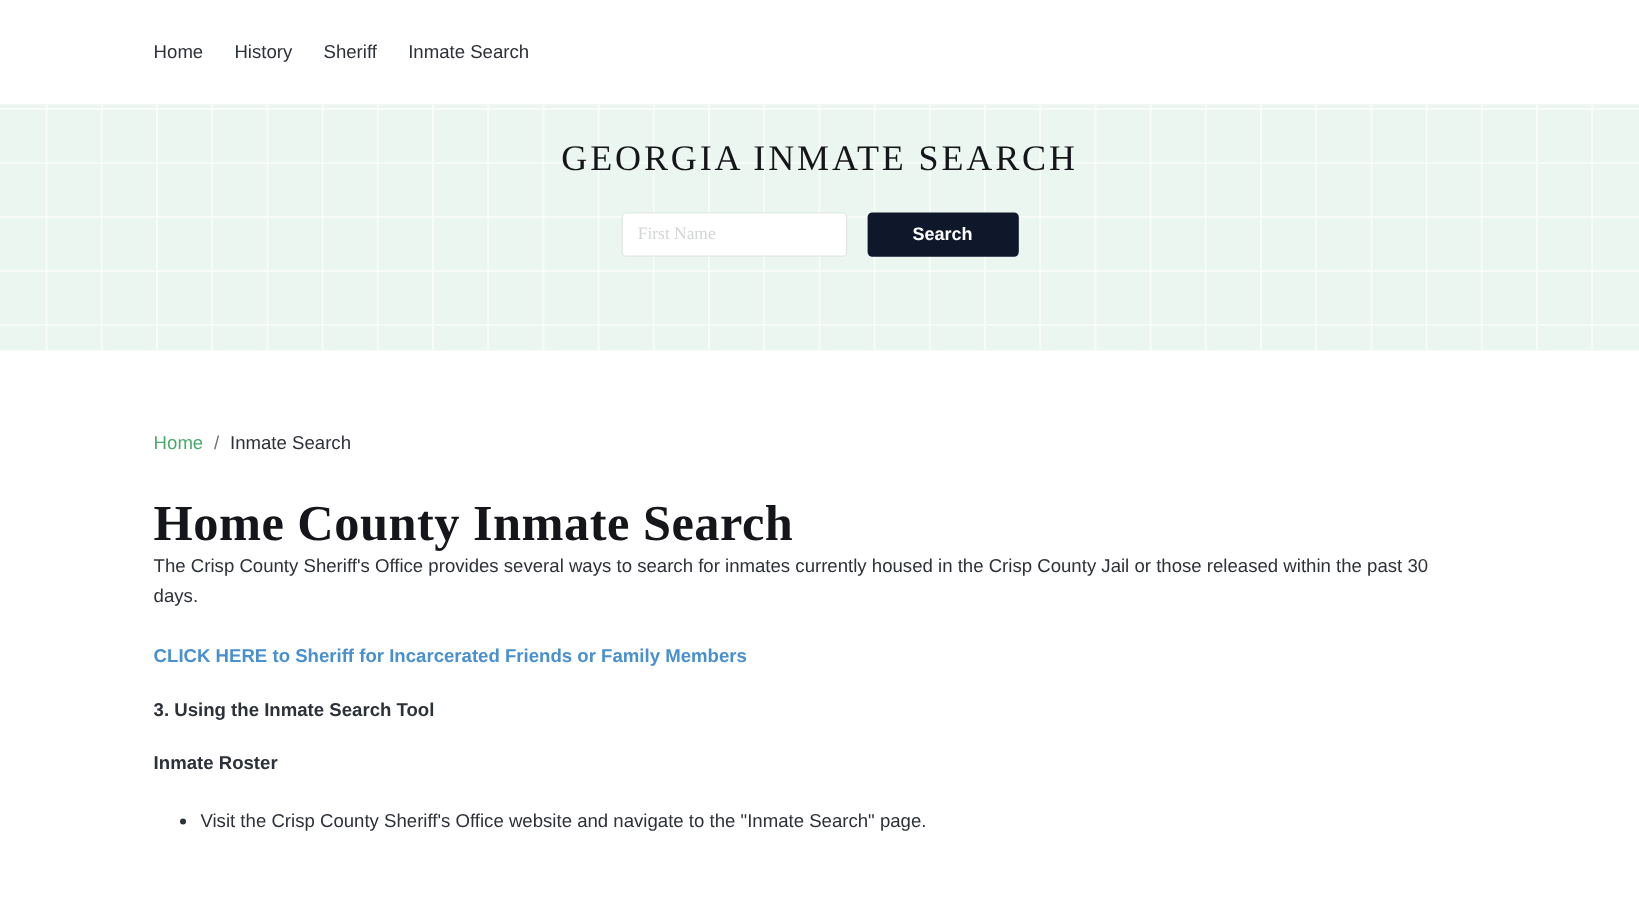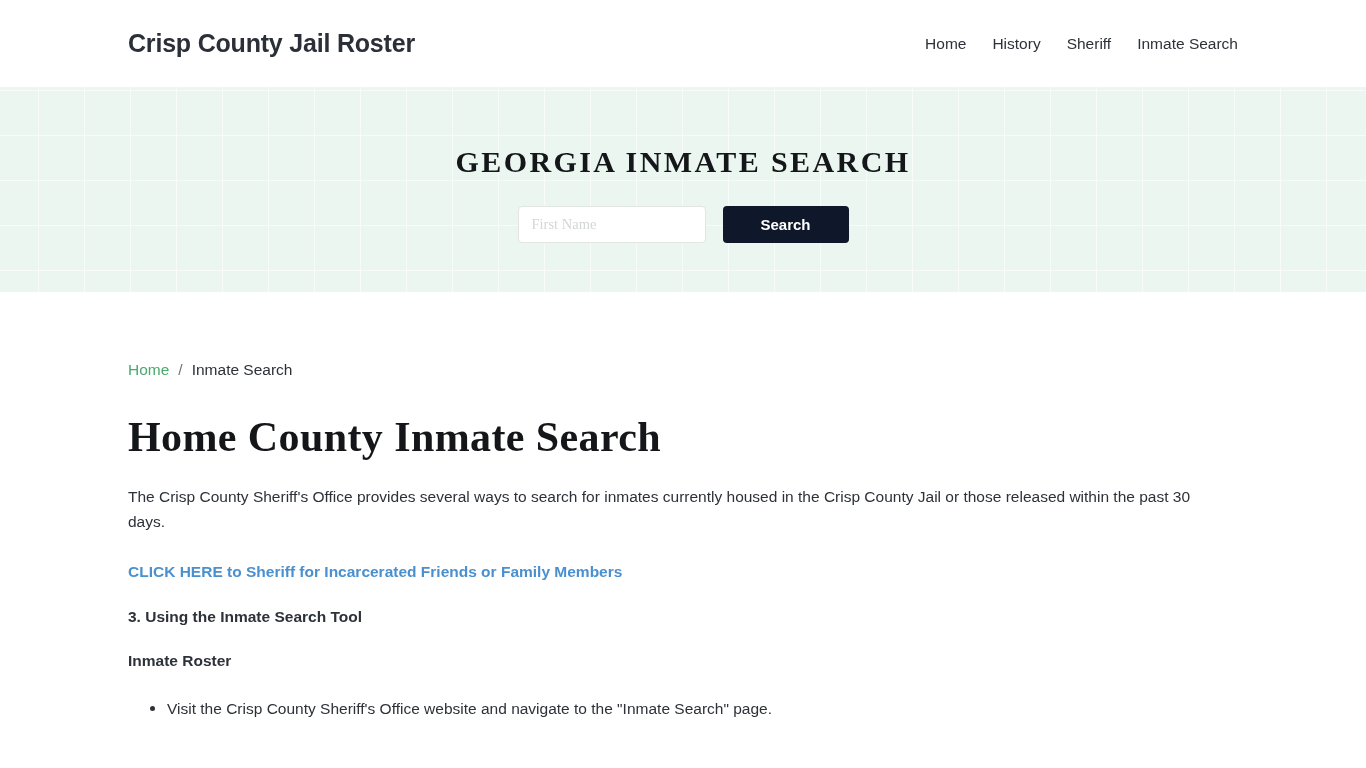--- a/index.html
+++ b/index.html
@@ -74,24 +74,24 @@
   .hero-inner {
     position: relative;
     z-index: 2;
     width: 100%;
     display: flex;
     flex-direction: column;
     align-items: center;
   }
 
   .hero-title {
-    margin-top: 60px;
+    margin-top: 31px;
     font-family: "Liberation Serif", serif;
     font-size: 30px;
-    font-weight: 700;
+    font-weight: 400;
     letter-spacing: 2.4px;
     color: #15161a;
     text-align: center;
     line-height: 1;
   }
 
   .search-form {
     margin-top: 29px;
     display: flex;
     align-items: center;
@@ -179,21 +179,20 @@
     margin-top: 36px;
     font-family: "Liberation Serif", serif;
     font-size: 42px;
     font-weight: 700;
     letter-spacing: 0.4px;
     color: #15161a;
     line-height: 1.1;
   }
 
   .para {
-    margin-top: 24px;
     font-size: 15.5px;
     line-height: 1.62;
     color: #2d3138;
     max-width: 1076px;
   }
   .para.first { margin-top: 38px; }
 
   .doc-link {
     display: inline-block;
     margin-top: 27px;
@@ -233,21 +232,20 @@
     width: 5px;
     height: 5px;
     border-radius: 50%;
     background: #2d3138;
   }
 </style>
 </head>
 <body>
 
 <header class="site-header">
-  <div class="brand">Crisp County Jail Roster</div>
   <nav class="main-nav">
     <a class="nav-link">Home</a>
     <a class="nav-link">History</a>
     <a class="nav-link">Sheriff</a>
     <a class="nav-link">Inmate Search</a>
   </nav>
 </header>
 
 <section class="hero">
   <div class="hero-inner">

